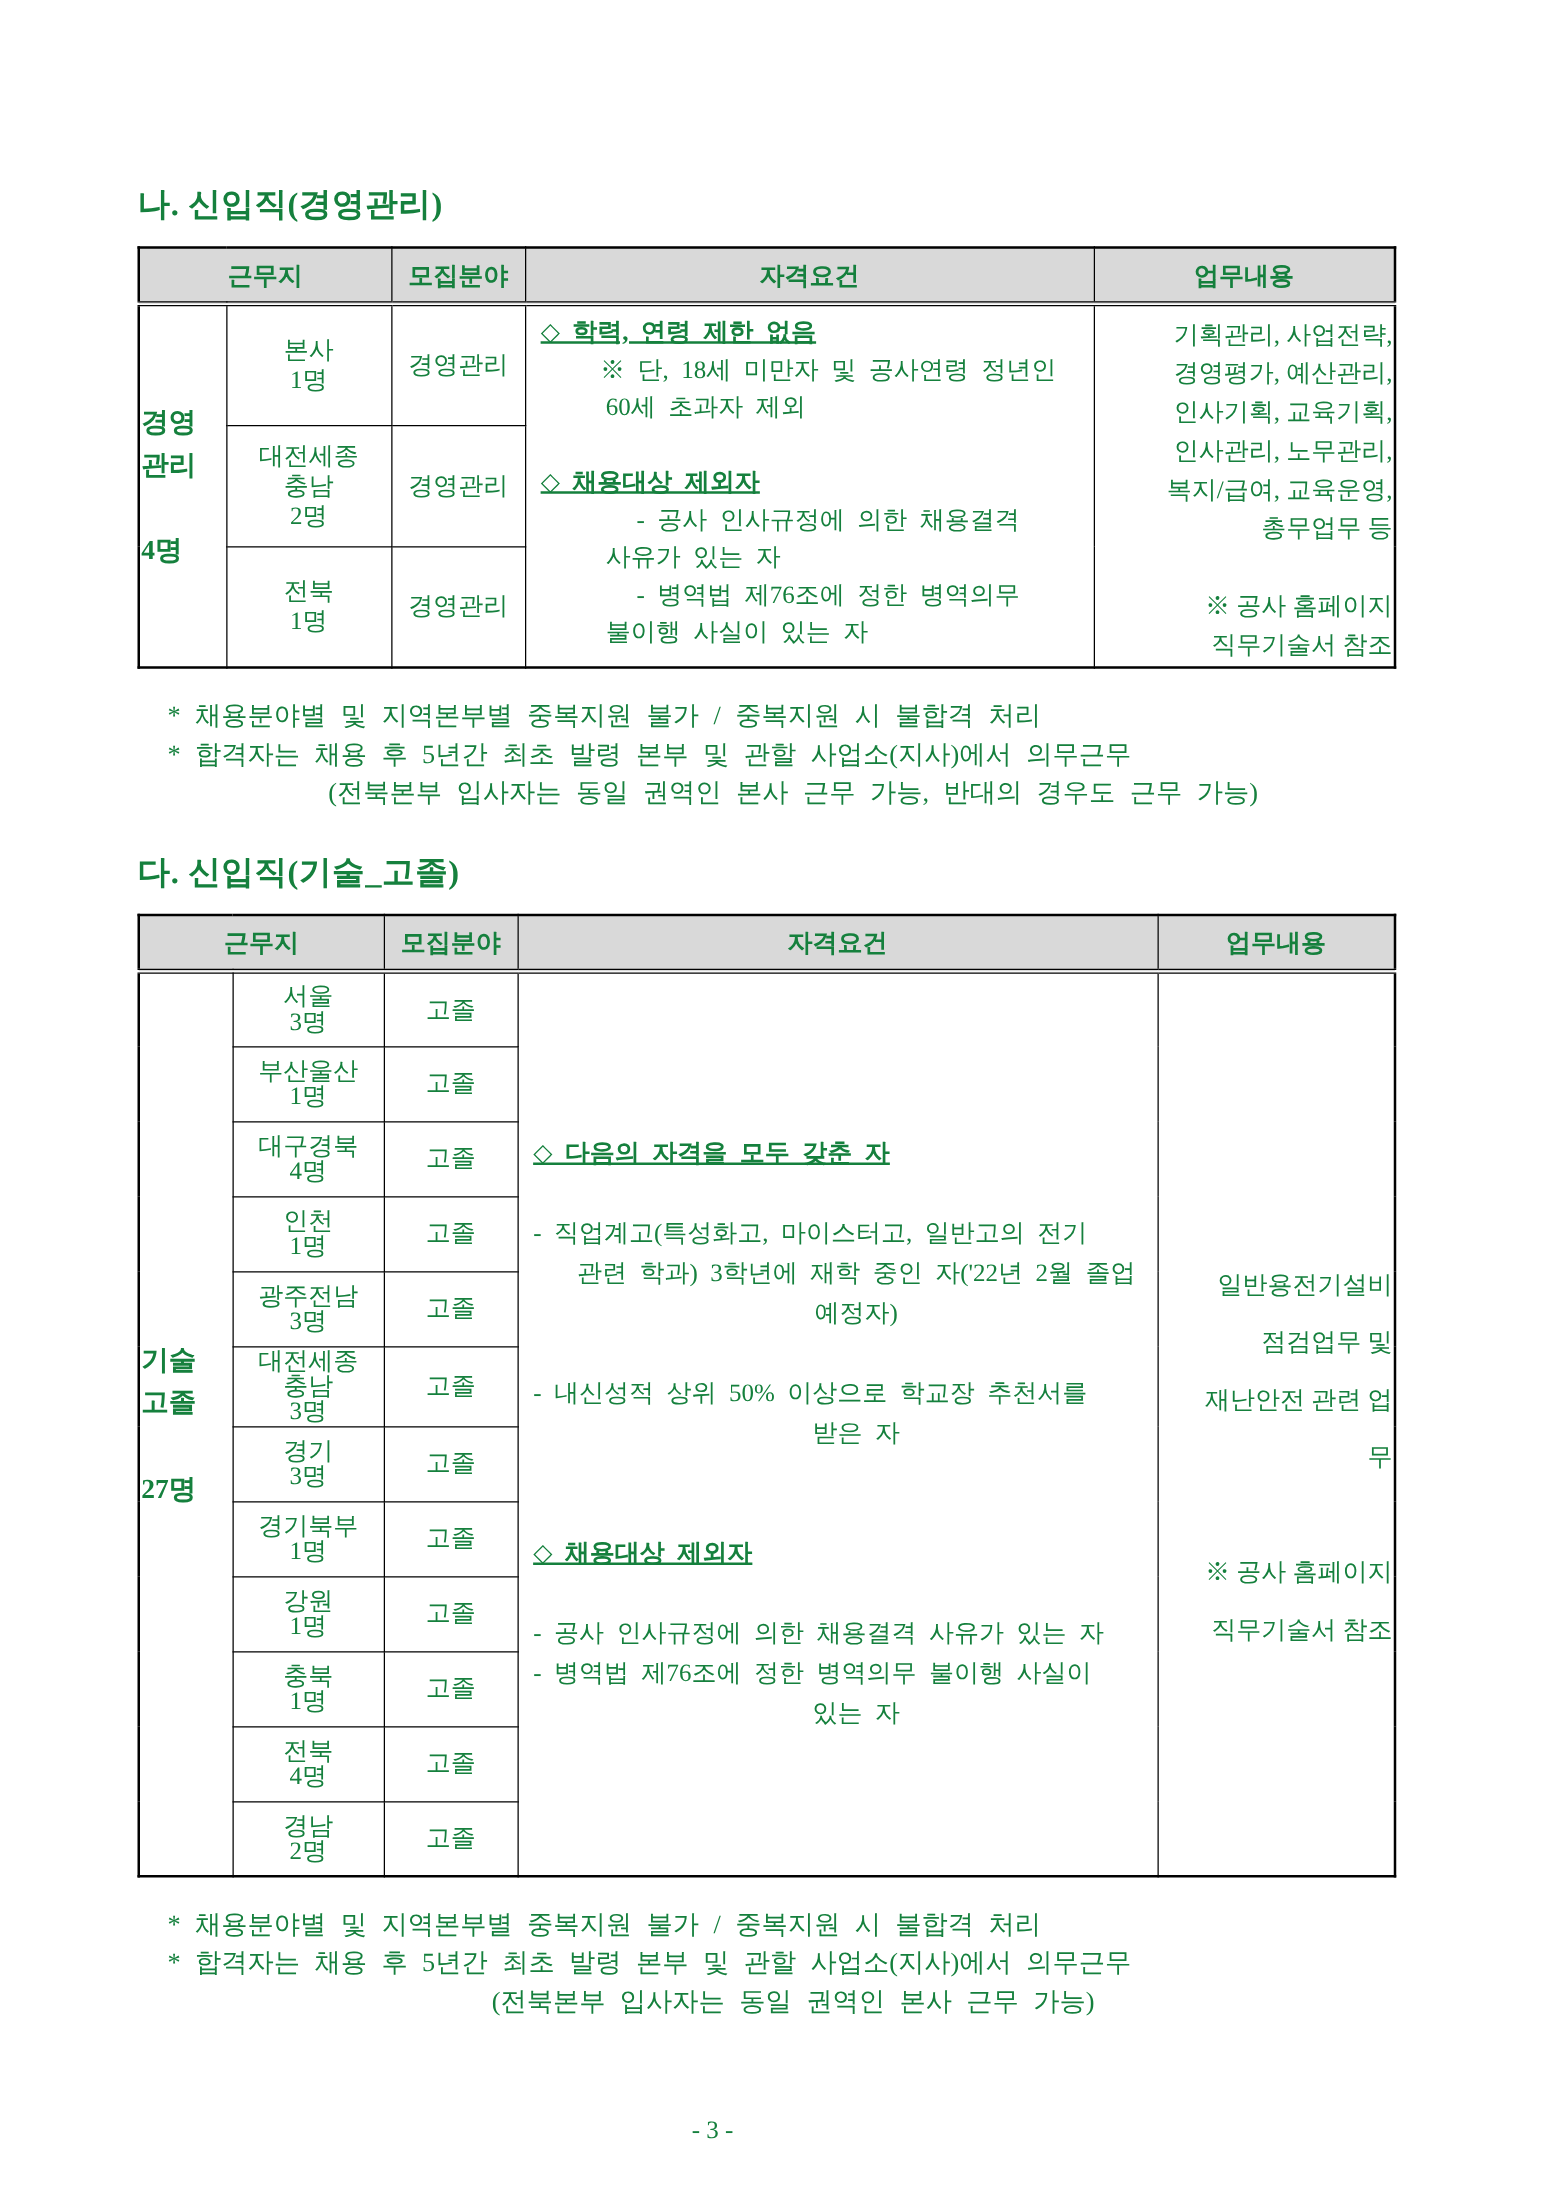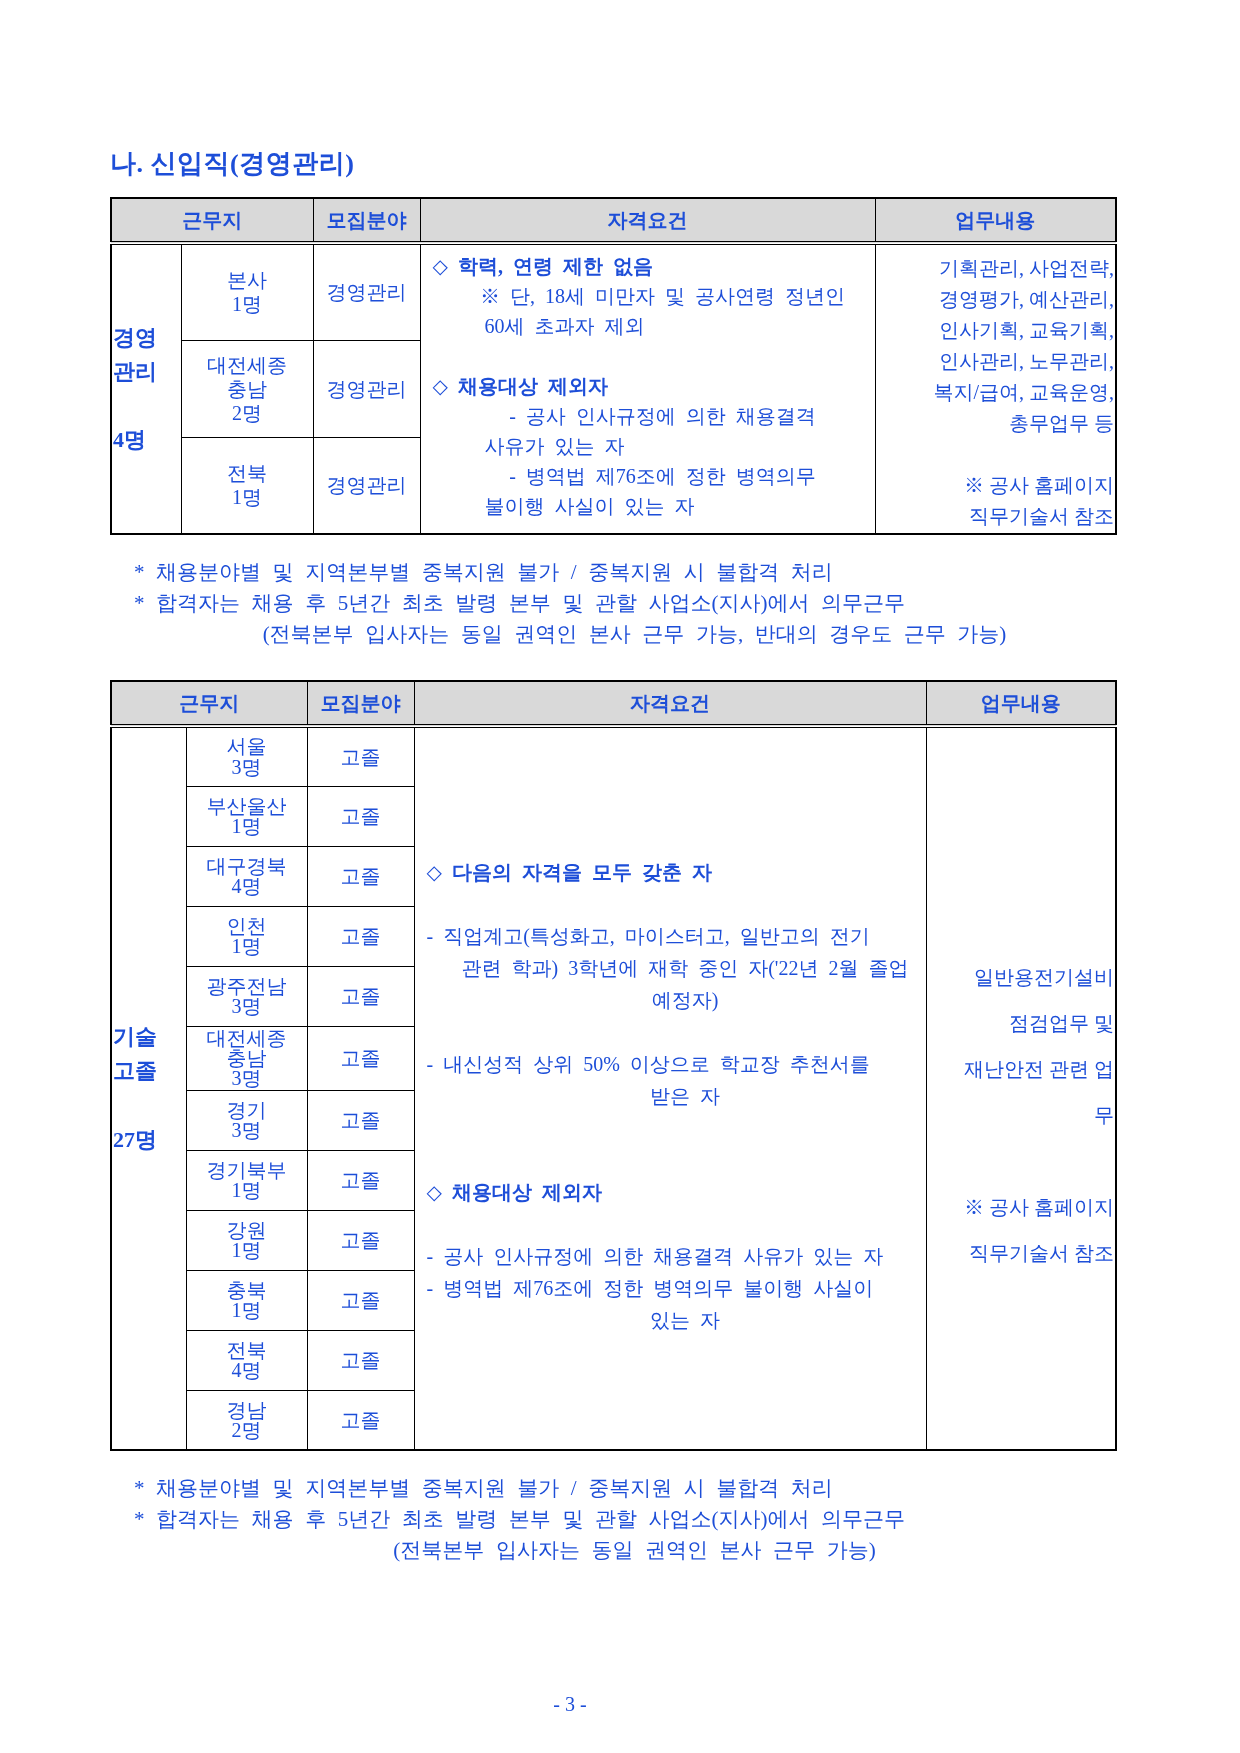--- a/index.html
+++ b/index.html
@@ -4,21 +4,21 @@
 <style>
   html,body { margin:0; padding:0; background:#888; }
   .page {
     position:relative;
     width:1240px; height:1753px;
     margin:0 auto;
     background:#ffffff;
     box-sizing:border-box;
     padding:146px 0 0 110px;
     font-family:"Liberation Serif","DejaVu Serif",serif;
-    color:#1d4ed8;
+    color:#15803d;
     overflow:hidden;
   }
   .section-title { font-size:26px; font-weight:bold; margin:0 0 16px 0; letter-spacing:0.5px; }
 
   table.tbl { border-collapse:collapse; table-layout:fixed; width:1005px; border:2.5px solid #000; }
   table.tbl th, table.tbl td { border:1.5px solid #000; }
   .tbl-b col.c1{width:70px} .tbl-b col.c2{width:132px} .tbl-b col.c3{width:107px} .tbl-b col.c4{width:455px} .tbl-b col.c5{width:241px}
   .tbl-c col.c1{width:75px}  .tbl-c col.c2{width:121px} .tbl-c col.c3{width:107px} .tbl-c col.c4{width:512px} .tbl-c col.c5{width:190px}
 
   thead th {
@@ -36,21 +36,21 @@
   .tbl-c .loc-cell { line-height:1.02; }
   .group-cell {
     text-align:left; vertical-align:middle;
     font-weight:bold; font-size:22px; line-height:1.55;
     white-space:pre-line;
   }
   .qual-cell { vertical-align:top; text-align:left; padding:6px 8px 0 12px; overflow:hidden; }
   .qual-cell .line { line-height:30px; word-spacing:0.25em; white-space:nowrap; }
   .tbl-c .qual-cell { padding-top:128px; }
   .tbl-c .qual-cell .line { line-height:32px; }
-  .line.b { font-weight:bold; }
+  .line.b { font-weight:bold;text-decoration:underline; }
   .line.i1 { padding-left:26px;text-align:center; }
   .line.i2 { padding-left:52px; }
   .duty-cell { vertical-align:top; text-align:right; padding-top:8px; overflow:hidden;margin-left:24px; }
   .duty-cell .line { line-height:31px; }
   .tbl-c .duty-cell { padding-top:226px;padding-left:24px; }
   .tbl-c .duty-cell .line { line-height:46px; }
 
   .notes { margin:22px 0 30px 24px; width:980px; }
   .notes .line { font-size:21px; line-height:31px; word-spacing:0.3em; }
   .notes .line.i1 { padding-left:21px; }
@@ -125,20 +125,21 @@
         </tr>
       </tbody>
   </table>
 
   <div class="notes">
       <div class="line">* 채용분야별 및 지역본부별 중복지원 불가 / 중복지원 시 불합격 처리</div>
       <div class="line">* 합격자는 채용 후 5년간 최초 발령 본부 및 관할 사업소(지사)에서 의무근무</div>
       <div class="line i1">(전북본부 입사자는 동일 권역인 본사 근무 가능, 반대의 경우도 근무 가능)</div>
     </div>
 
+  <h2 class="section-title">다. 신입직(기술_고졸)</h2>
 
   <table class="tbl tbl-c">
     <colgroup>
       <col class="c1">
         <col class="c2">
         <col class="c3">
         <col class="c4">
         <col class="c5">
     </colgroup>
     <thead>

